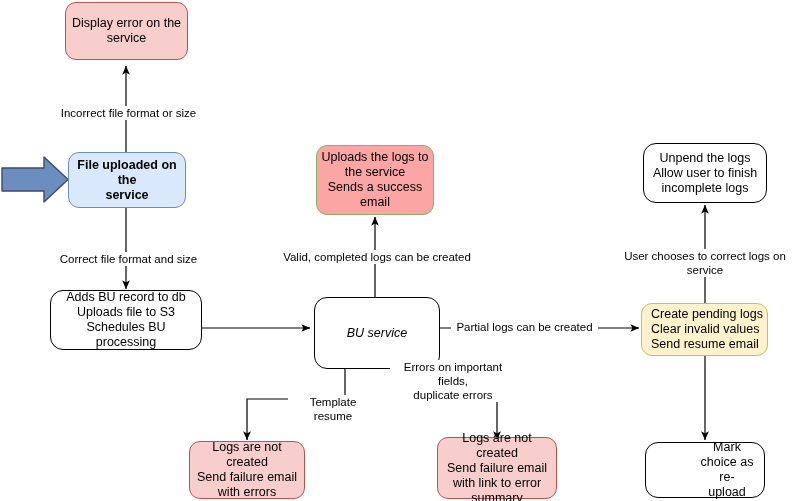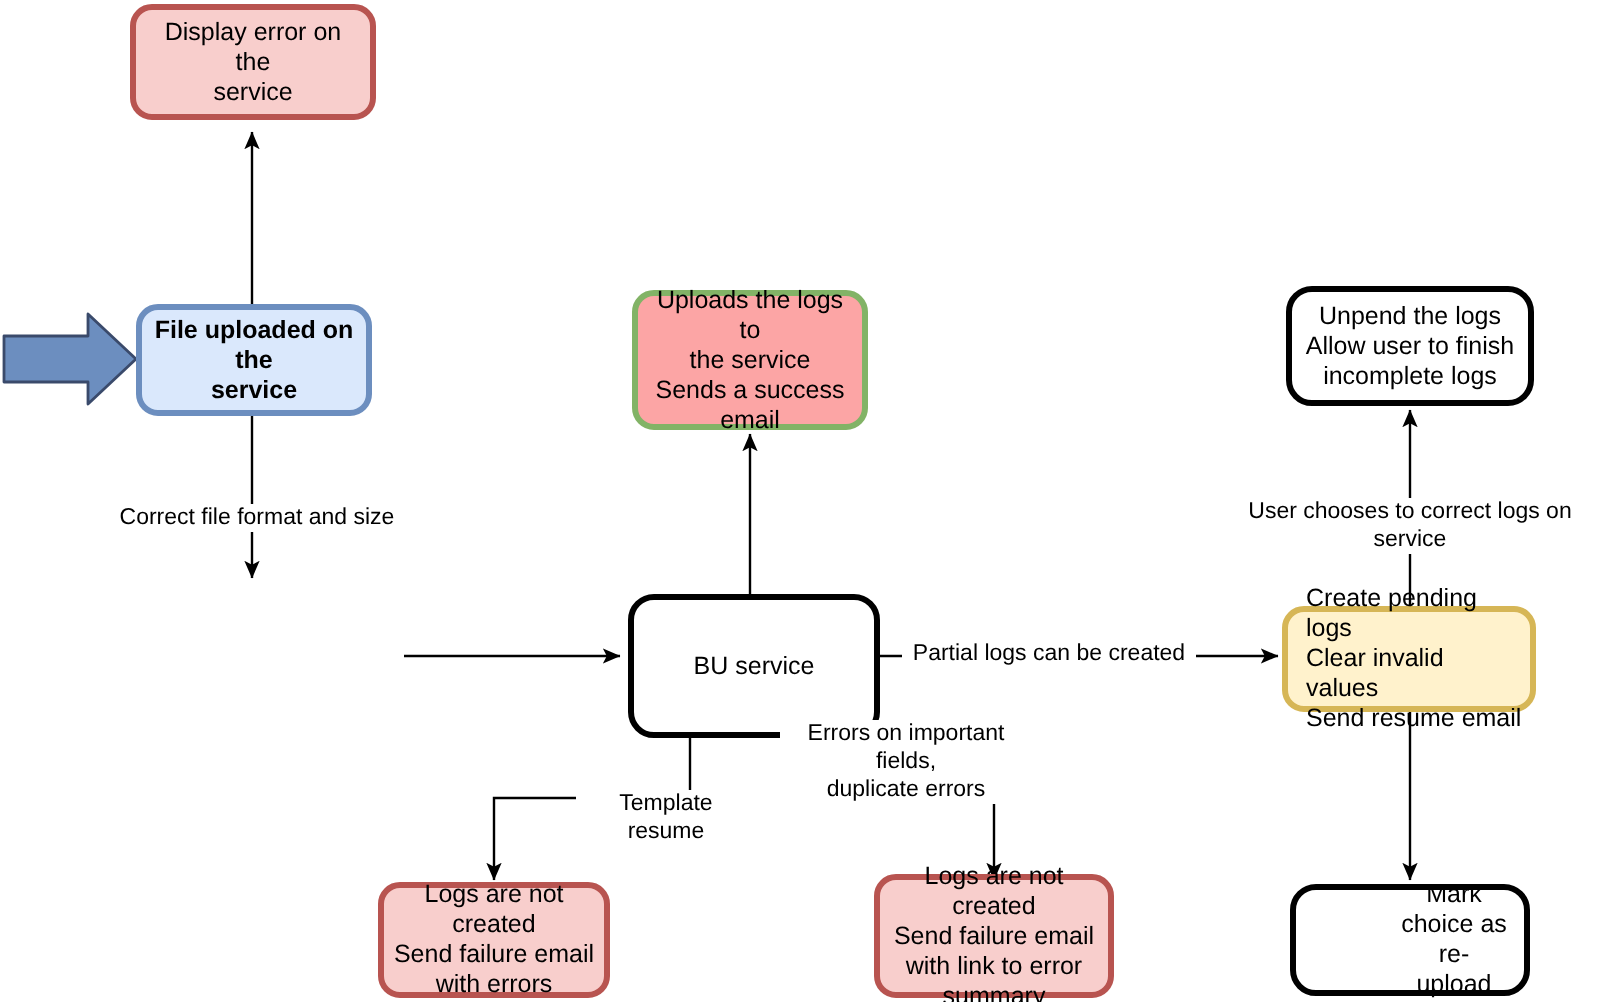--- a/index.html
+++ b/index.html
@@ -23,21 +23,21 @@
     position: absolute;
     left: 0;
     top: 0;
     width: 801px;
     height: 501px;
     pointer-events: none;
   }
   .node {
     position: absolute;
     box-sizing: border-box;
-    border: 3px solid #0369a1;
+    border: 1px solid #0369a1;
     border-radius: 11px;
     display: flex;
     align-items: center;
     justify-content: center;
     text-align: center;
     font-size: 12.5px;
     line-height: 15px;
     color: #000000;
     background: #ffffff;
     padding: 2px 4px;
@@ -116,27 +116,30 @@
       <path d="M2,168 L44,168 L44,157 L68,179.5 L44,202 L44,191 L2,191 z" fill="#6c8ebf" stroke="#3a4a6b" stroke-width="1.4" stroke-linejoin="round"></path>
     </g>
   </svg>
 
   <div class="node pink" style="left:65px; top:2px; width:123px; height:58px;">Display error on the
 service</div>
 
   <div class="node blue" style="left:68px; top:152px; width:118px; height:56px;">File uploaded on the
 service</div>
 
+  <div class="node white" style="left:50px; top:290px; width:152px; height:60px;">Adds BU record to db
+Uploads file to S3
+Schedules BU processing</div>
 
   <div class="node green" style="left:316px; top:145px; width:118px; height:70px;">Uploads the logs to
 the service
 Sends a success
 email</div>
 
-  <div class="node white" style="left:314px; top:297px; width:126px; height:72px;">BU service</div>
+  <div class="node white" style="left:314px; top:297px; width:126px; height:72px;font-style:italic;">BU service</div>
 
   <div class="node white" style="left:643px; top:143px; width:124px; height:60px;">Unpend the logs
 Allow user to finish
 incomplete logs</div>
 
   <div class="node yellow left-align" style="left:641px; top:303px; width:127px; height:53px;">Create pending logs
 Clear invalid values
 Send resume email</div>
 
   <div class="node pink" style="left:189px; top:441px; width:116px; height:58px;">Logs are not created
@@ -144,23 +147,25 @@
 with errors</div>
 
   <div class="node pink" style="left:437px; top:437px; width:120px; height:62px;">Logs are not created
 Send failure email
 with link to error
 summary</div>
 
   <div class="node white" style="left:645px; top:442px; width:120px; height:56px;padding-left:48px;">Mark choice as re-
 upload</div>
 
+  <div class="edge-label" style="left:54px; top:106px; width:145px;">Incorrect file format or size</div>
 
   <div class="edge-label" style="left:54px; top:252px; width:145px;">Correct file format and size</div>
 
+  <div class="edge-label" style="left:281px; top:250px; width:188px;">Valid, completed logs can be created</div>
 
   <div class="edge-label" style="left:451px; top:320px; width:143px;">Partial logs can be created</div>
 
   <div class="edge-label" style="left:288px; top:395px; width:86px;">Template resume</div>
 
   <div class="edge-label" style="left:390px; top:360px; width:122px;">Errors on important fields,
 duplicate errors</div>
 
   <div class="edge-label" style="left:605px; top:249px; width:196px;">User chooses to correct logs on service</div>
 

